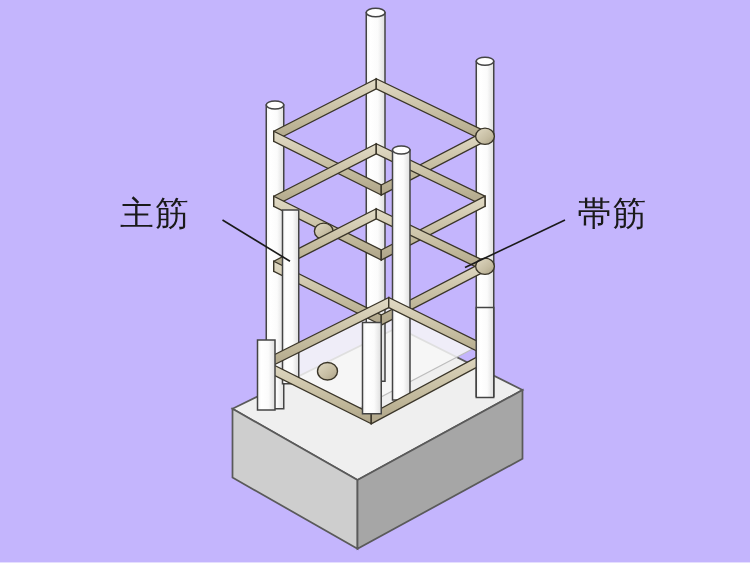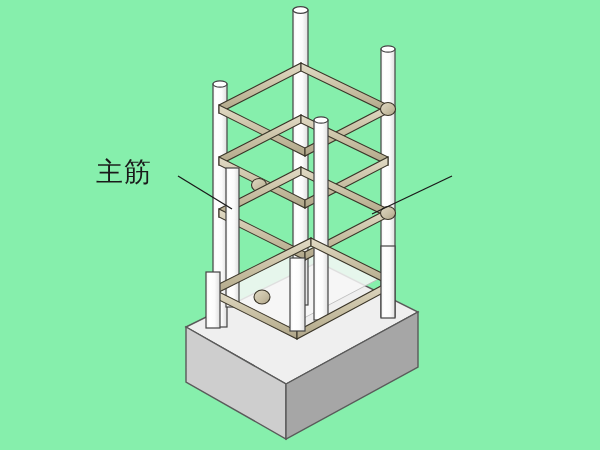--- a/index.html
+++ b/index.html
@@ -1,19 +1,19 @@
 <!DOCTYPE html>
 <html><head>
 <meta charset="utf-8">
 <style>
   html,body{margin:0;padding:0;background:#ffffff;}
   #stage{
     position:relative;
     width:600px;height:450px;
-    background:#86efac;
+    background:#c4b5fd;
     overflow:hidden;
     font-family:"DejaVu Sans","Liberation Sans",sans-serif;
   }
   #scene{position:absolute;left:0;top:0;width:600px;height:450px;}
   .lbl{
     position:absolute;
     font-family:"DejaVu Sans","Liberation Sans",sans-serif;
     font-size:27px;
     color:#1a1a1a;
     letter-spacing:1px;
@@ -153,14 +153,15 @@
         <rect x="381" y="246" width="14" height="72" fill="url(#barGrad)" stroke="#444" stroke-width="1.2"></rect>
       </g>
     </g>
 
     <line x1="178" y1="176" x2="232" y2="209" stroke="#1A1A1A" stroke-width="1.3"></line>
     <line x1="452" y1="176" x2="372" y2="214" stroke="#1A1A1A" stroke-width="1.3"></line>
   </svg>
 
   <div class="lbl" id="lbl-main">主筋</div>
 
+  <div class="lbl" id="lbl-hoop">帯筋</div>
 
 </div>
 
 </body></html>

